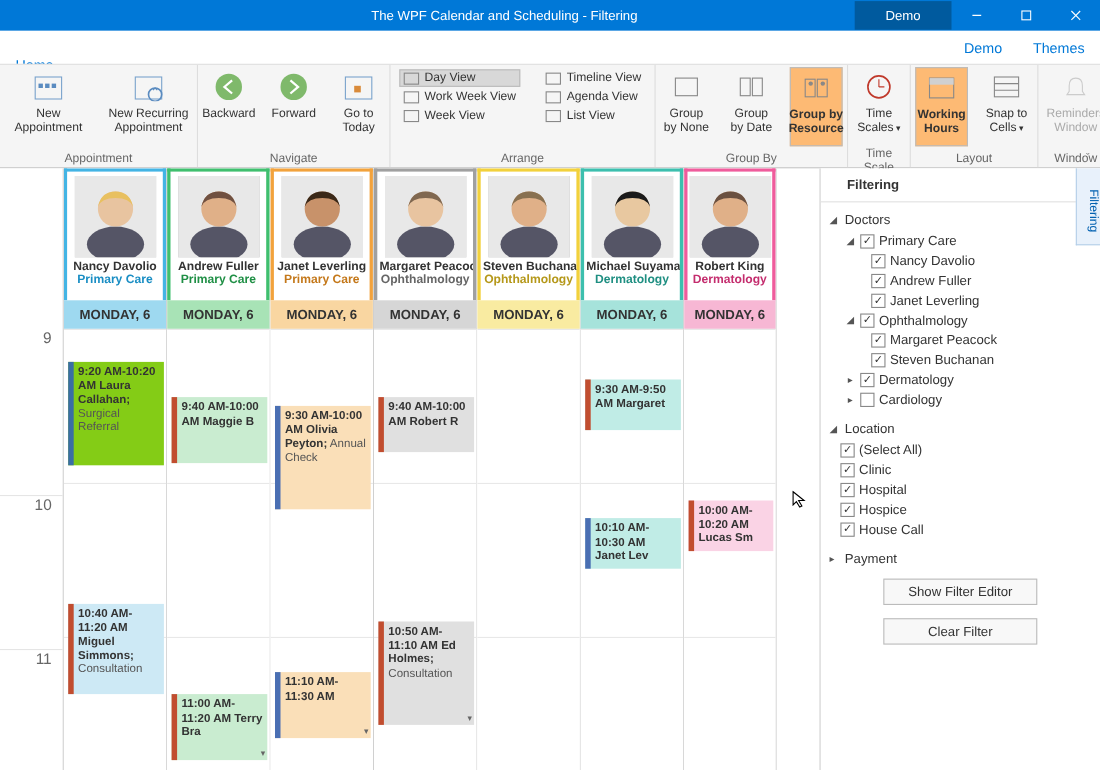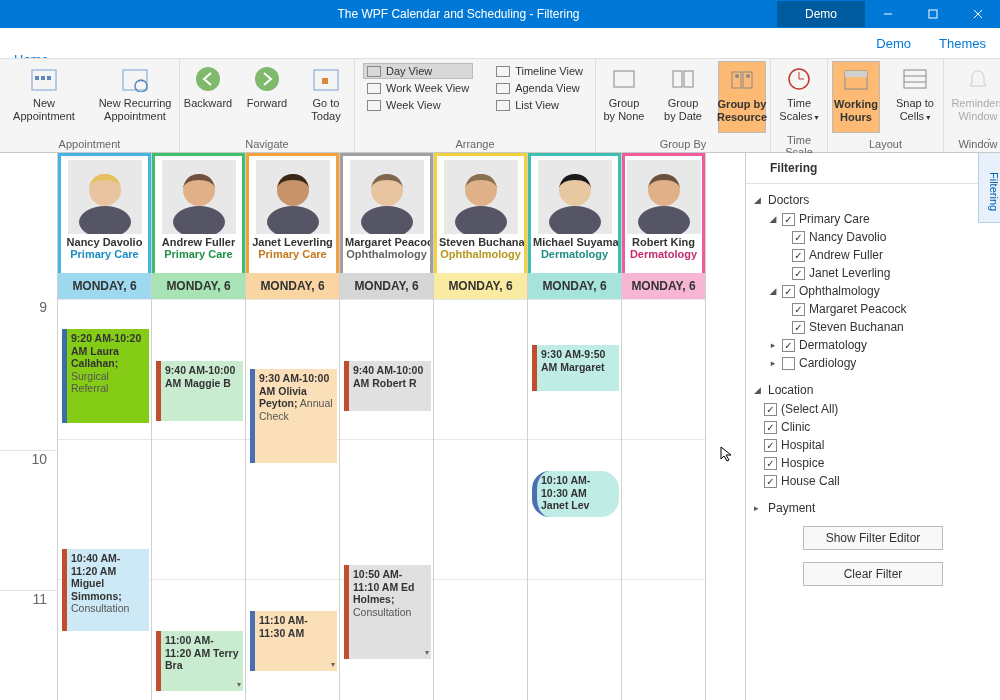--- a/index.html
+++ b/index.html
@@ -423,41 +423,42 @@
             </div>
     <div class="res-name">Michael Suyama</div>
     <div class="res-spec" style="color:#1f8f82">Dermatology</div>
           </div>
           <div class="day-header" style="background: rgb(166, 227, 219);">MONDAY, 6</div>
           <div class="day-body">
             <div class="hr-line" style="top: 0px;"></div>
             <div class="hr-line" style="top: 140px;"></div>
             <div class="hr-line" style="top: 280px;"></div>
             <div class="appt" style="top: 46px; height: 46px; background: rgb(192, 236, 230); border-left-color: rgb(193, 77, 47);"><b>9:30 AM-9:50 AM Margaret</b></div>
-            <div class="appt" style="top: 172px; height: 46px; background: rgb(192, 236, 230); border-left-color: rgb(74, 111, 179); border-radius: 18px;"><b>10:10 AM-10:30 AM Janet Lev</b></div>
+            <div class="appt" style="top: 172px; height: 46px; background: rgb(192, 236, 230); border-left-color: rgb(74, 111, 179);"><b>10:10 AM-10:30 AM Janet Lev</b></div>
           </div>
         </div>
         <div class="res-col">
           <div class="res-header" style="border-color: rgb(239, 92, 156); background: rgb(255, 255, 255);">
             <div class="avatar">
               <svg viewBox="0 0 74 74">
                 <rect width="74" height="74" fill="#e8e8e8"></rect>
                 <ellipse cx="37" cy="62" rx="26" ry="16" fill="#556"></ellipse>
                 <circle cx="37" cy="30" r="16" fill="#e0b088"></circle>
                 <path d="M21 28 Q24 14 37 14 Q50 14 53 28 Q50 20 37 20 Q24 20 21 28" fill="#6a5040"></path>
               </svg>
             </div>
     <div class="res-name">Robert King</div>
     <div class="res-spec" style="color:#c42d6e">Dermatology</div>
           </div>
           <div class="day-header" style="background: rgb(247, 183, 212);">MONDAY, 6</div>
           <div class="day-body">
             <div class="hr-line" style="top: 0px;"></div>
             <div class="hr-line" style="top: 140px;"></div>
             <div class="hr-line" style="top: 280px;"></div>
+            <div class="appt" style="top: 156px; height: 46px; background: rgb(250, 211, 229); border-left-color: rgb(193, 77, 47);"><b>10:00 AM-10:20 AM Lucas Sm</b></div>
           </div>
         </div>
       </div>
   </div>
 
   <div class="filter-panel">
     <div class="fp-title">Filtering</div>
     <div class="fp-section">
       <div class="fp-sec-hdr">
           <span class="caret">◢</span>

